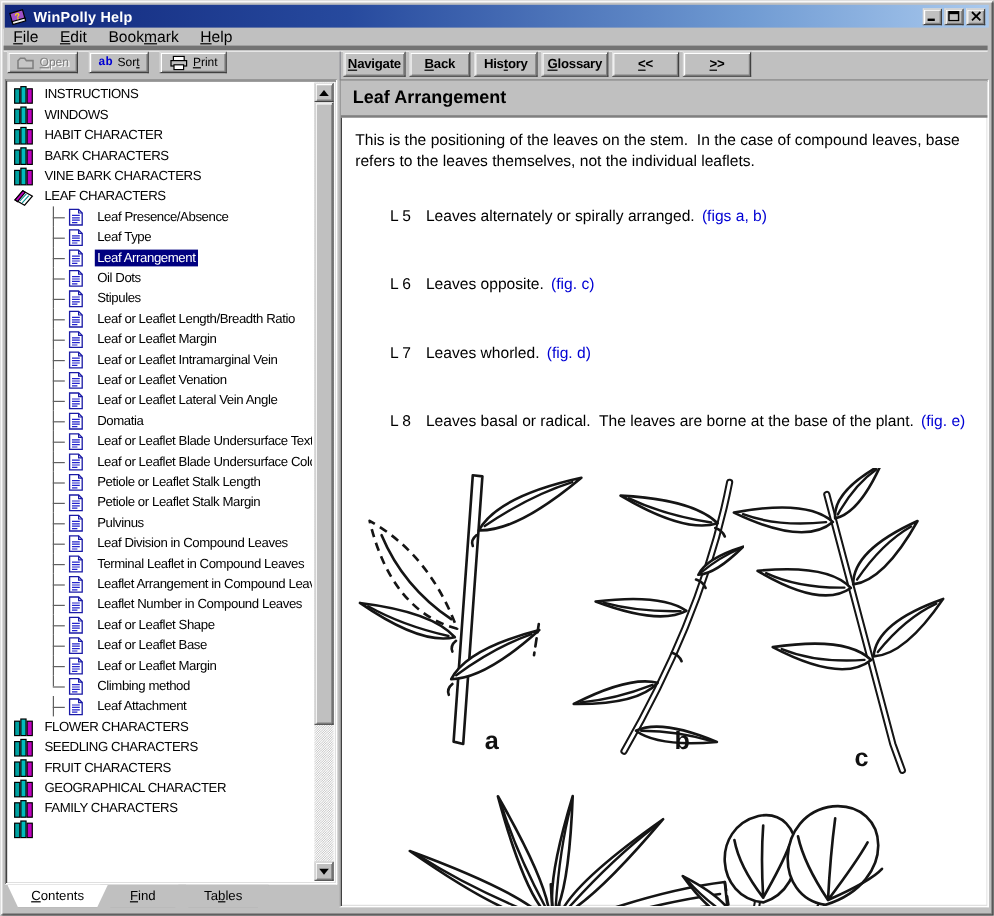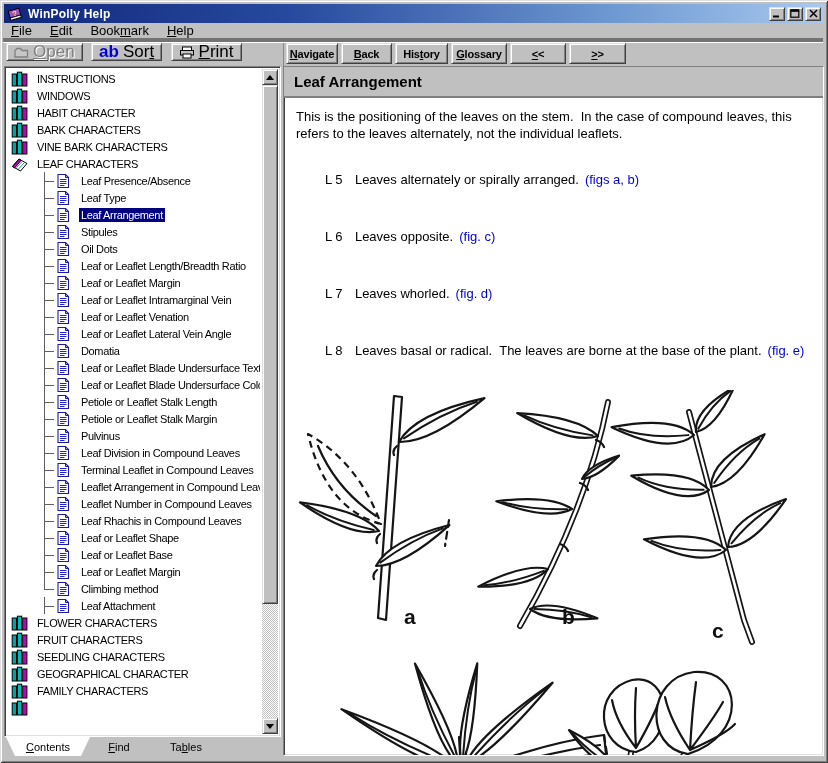--- a/index.html
+++ b/index.html
@@ -21,24 +21,24 @@
     box-shadow:inset 1px 1px 0 #fff,inset -1px -1px 0 #808080;margin-left:2px;display:flex;align-items:center;justify-content:center;}
   
   .menubar{position:absolute;left:3px;top:23px;width:820px;height:19px;display:flex;align-items:center;
     border-bottom:4px solid #737373;box-shadow:0 1px 0 #fff;font-size:13px;}
   .menuitem{padding:1px 8px;margin-right:2px;}
   .u{text-decoration:underline;}
   
   .toolrow{position:absolute;left:4px;top:43px;width:820px;height:23px;}
   .tbtn{height:18px;background:#c0c0c0;border:1px solid;border-color:#dfdfdf #404040 #404040 #dfdfdf;
     box-shadow:inset 1px 1px 0 #fff,inset -1px -1px 0 #808080;
-    display:inline-flex;align-items:center;justify-content:center;font-size:17px;padding:0 7px;margin-right:4px;vertical-align:top;}
+    display:inline-flex;align-items:center;justify-content:center;font-size:10px;padding:0 7px;margin-right:4px;vertical-align:top;}
   .tbtn .ico{margin-right:4px;display:inline-flex;}
   .tbtn.disabled{color:#808080;text-shadow:1px 1px 0 #fff;}
-  .ab{color:#0000d4;font-weight:bold;margin-right:4px;}
+  .ab{color:#0000d4;font-weight:bold;margin-right:4px;font-family:Liberation Mono, monospace;}
   .toolbar-left{position:absolute;left:2px;top:0;}
   .navbar{position:absolute;left:279px;top:0;width:541px;height:23px;display:flex;gap:3px;padding-left:2px;border-left:1px solid #87888f;}
   .navbtn{height:21px;background:#c0c0c0;border:1px solid;border-color:#dfdfdf #404040 #404040 #dfdfdf;
     box-shadow:inset 1px 1px 0 #fff,inset -1px -1px 0 #808080;
     font-weight:bold;font-size:11px;letter-spacing:-0.2px;display:flex;align-items:center;justify-content:center;}
   .navbtn.w1{width:52px}.navbtn.w2{width:51px}.navbtn.w3{width:53px}.navbtn.w4{width:56px}.navbtn.w5{width:56px}.navbtn.w6{width:57px}
   
   .leftpane{position:absolute;left:4px;top:66px;width:277px;height:690px;}
   .treebox{position:absolute;left:0;top:0;width:277px;height:671px;background:#fff;
     border:1px solid;border-color:#808080 #fff #fff #808080;box-shadow:inset 1px 1px 0 #404040,inset -1px -1px 0 #dfdfdf;
@@ -297,34 +297,34 @@
       <svg class="ticon" viewBox="0 0 18 16">
               <use href="#sym-page"></use>
             </svg>
       <span class="lbl sel">Leaf Arrangement</span>
     </div>
           <div class="trow child">
       <span class="conn"></span>
       <svg class="ticon" viewBox="0 0 18 16">
               <use href="#sym-page"></use>
             </svg>
+      <span class="lbl">Oil Dots</span>
+    </div>
+          <div class="trow child">
+      <span class="conn"></span>
+      <svg class="ticon" viewBox="0 0 18 16">
+              <use href="#sym-page"></use>
+            </svg>
       <span class="lbl">Stipules</span>
     </div>
           <div class="trow child">
       <span class="conn"></span>
       <svg class="ticon" viewBox="0 0 18 16">
               <use href="#sym-page"></use>
             </svg>
-      <span class="lbl">Oil Dots</span>
-    </div>
-          <div class="trow child">
-      <span class="conn"></span>
-      <svg class="ticon" viewBox="0 0 18 16">
-              <use href="#sym-page"></use>
-            </svg>
       <span class="lbl">Leaf or Leaflet Length/Breadth Ratio</span>
     </div>
           <div class="trow child">
       <span class="conn"></span>
       <svg class="ticon" viewBox="0 0 18 16">
               <use href="#sym-page"></use>
             </svg>
       <span class="lbl">Leaf or Leaflet Margin</span>
     </div>
           <div class="trow child">
@@ -416,27 +416,20 @@
       <svg class="ticon" viewBox="0 0 18 16">
               <use href="#sym-page"></use>
             </svg>
       <span class="lbl">Leaflet Number in Compound Leaves</span>
     </div>
           <div class="trow child">
       <span class="conn"></span>
       <svg class="ticon" viewBox="0 0 18 16">
               <use href="#sym-page"></use>
             </svg>
-      <span class="lbl">Leaf Rhachis in Compound Leaves</span>
-    </div>
-          <div class="trow child">
-      <span class="conn"></span>
-      <svg class="ticon" viewBox="0 0 18 16">
-              <use href="#sym-page"></use>
-            </svg>
       <span class="lbl">Leaf or Leaflet Shape</span>
     </div>
           <div class="trow child">
       <span class="conn"></span>
       <svg class="ticon" viewBox="0 0 18 16">
               <use href="#sym-page"></use>
             </svg>
       <span class="lbl">Leaf or Leaflet Base</span>
     </div>
           <div class="trow child">
@@ -465,28 +458,28 @@
       <svg class="ticon" viewBox="0 0 18 16">
               <use href="#sym-book"></use>
             </svg>
       <span class="lbl">FLOWER CHARACTERS</span>
     </div>
           <div class="trow top">
 
       <svg class="ticon" viewBox="0 0 18 16">
               <use href="#sym-book"></use>
             </svg>
+      <span class="lbl">SEEDLING CHARACTERS</span>
+    </div>
+          <div class="trow top">
+
+      <svg class="ticon" viewBox="0 0 18 16">
+              <use href="#sym-book"></use>
+            </svg>
       <span class="lbl">FRUIT CHARACTERS</span>
-    </div>
-          <div class="trow top">
-
-      <svg class="ticon" viewBox="0 0 18 16">
-              <use href="#sym-book"></use>
-            </svg>
-      <span class="lbl">SEEDLING CHARACTERS</span>
     </div>
           <div class="trow top">
 
       <svg class="ticon" viewBox="0 0 18 16">
               <use href="#sym-book"></use>
             </svg>
       <span class="lbl">GEOGRAPHICAL CHARACTER</span>
     </div>
           <div class="trow top">
 
@@ -522,21 +515,21 @@
         </span>
       <span class="tab t3">
           <span><span>Ta</span><span class="u">b</span><span>les</span></span>
         </span>
     </div>
   </div>
 
   <div class="rightpane">
     <div class="heading">Leaf Arrangement</div>
     <div class="rbody">
-      <p class="intro">This is the positioning of the leaves on the stem.  In the case of compound leaves, this refers to the leaves alternately, not the individual leaflets.</p>
+      <p class="intro">This is the positioning of the leaves on the stem.  In the case of compound leaves, base refers to the leaves themselves, not the individual leaflets.</p>
 
       <div class="citem">
         <span class="code">L 5</span><span>Leaves alternately or spirally arranged.</span><a class="clink">(figs a, b)</a>
       </div>
       <div class="citem">
         <span class="code">L 6</span><span>Leaves opposite.</span><a class="clink">(fig. c)</a>
       </div>
       <div class="citem">
         <span class="code">L 7</span><span>Leaves whorled.</span><a class="clink">(fig. d)</a>
       </div>

